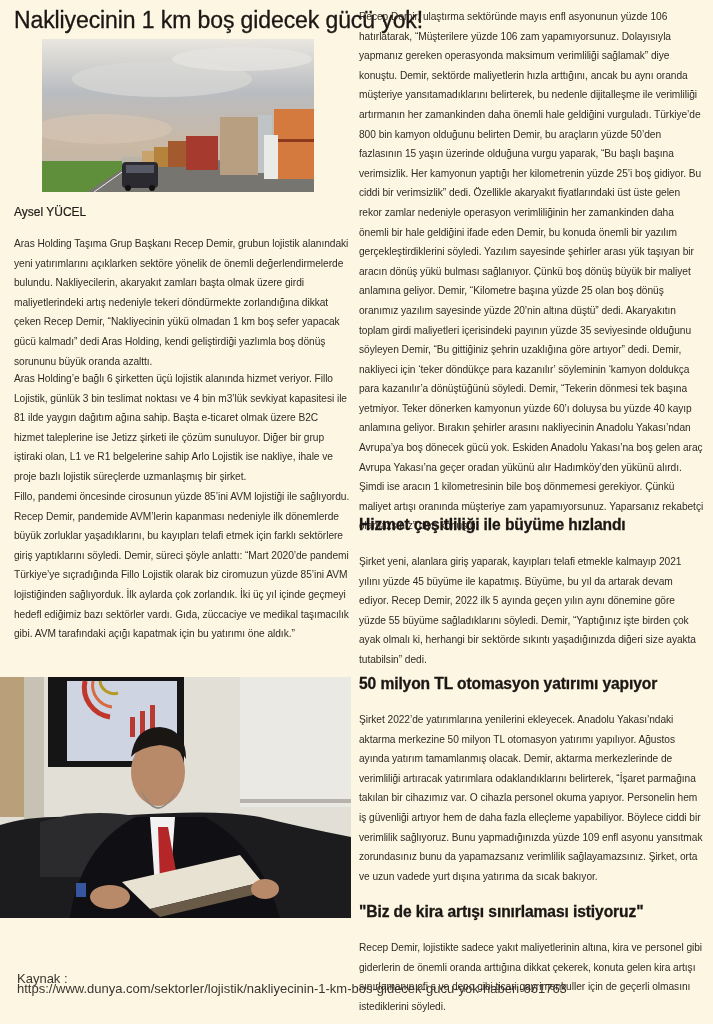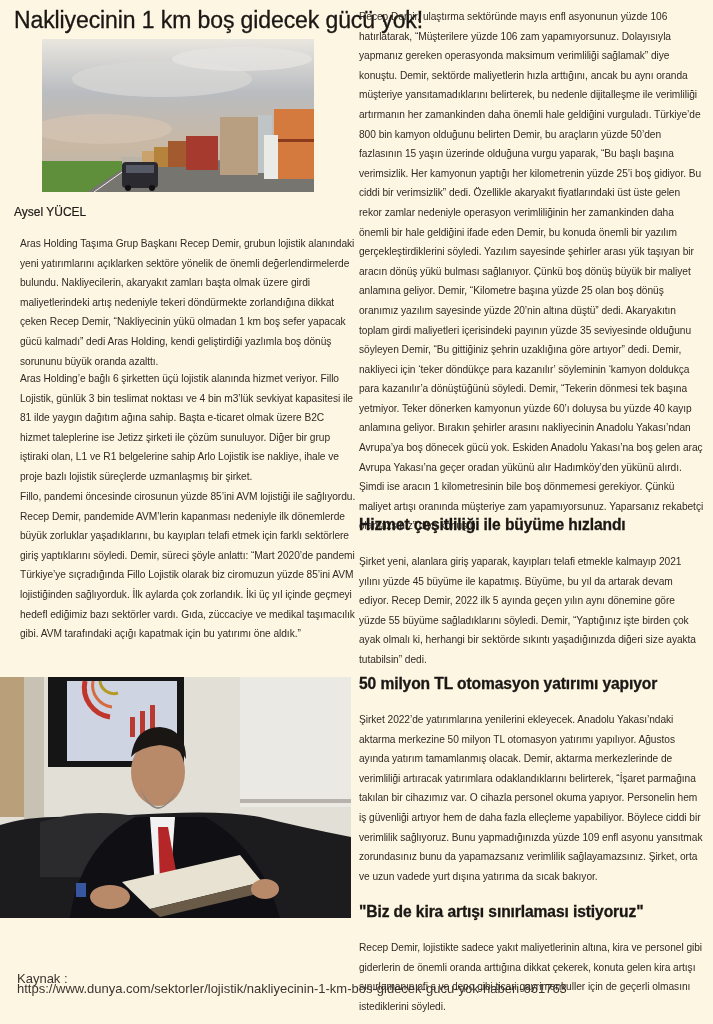--- a/index.html
+++ b/index.html
@@ -13,21 +13,21 @@
   h1.title {
     position: absolute; left: 14px; top: 7px; margin: 0;
     font-size: 23px; font-weight: normal; color: #1a1714;
     letter-spacing: -0.1px; -webkit-text-stroke: 0.3px #1a1714;
   }
   .p {
     position: absolute; margin: 0;
     font-size: 10.2px; line-height: 19.6px; color: #302b26;
     letter-spacing: -0.05px;
   }
-  .lp { left: 20px; width: 336px; }
+  .lp { left: 14px; width: 336px; }
   .rp { left: 359px; width: 345px; }
   h2.sub {
     position: absolute; left: 359px; margin: 0;
     font-size: 15.6px; font-weight: bold; color: #1a1714;
     -webkit-text-stroke: 0.3px #1a1714; letter-spacing: -0.1px;
   }
   .author {
     position: absolute; left: 14px; top: 205px; margin: 0;
     font-size: 12px; color: #1e1a17; -webkit-text-stroke: 0.2px #1e1a17;
   }

